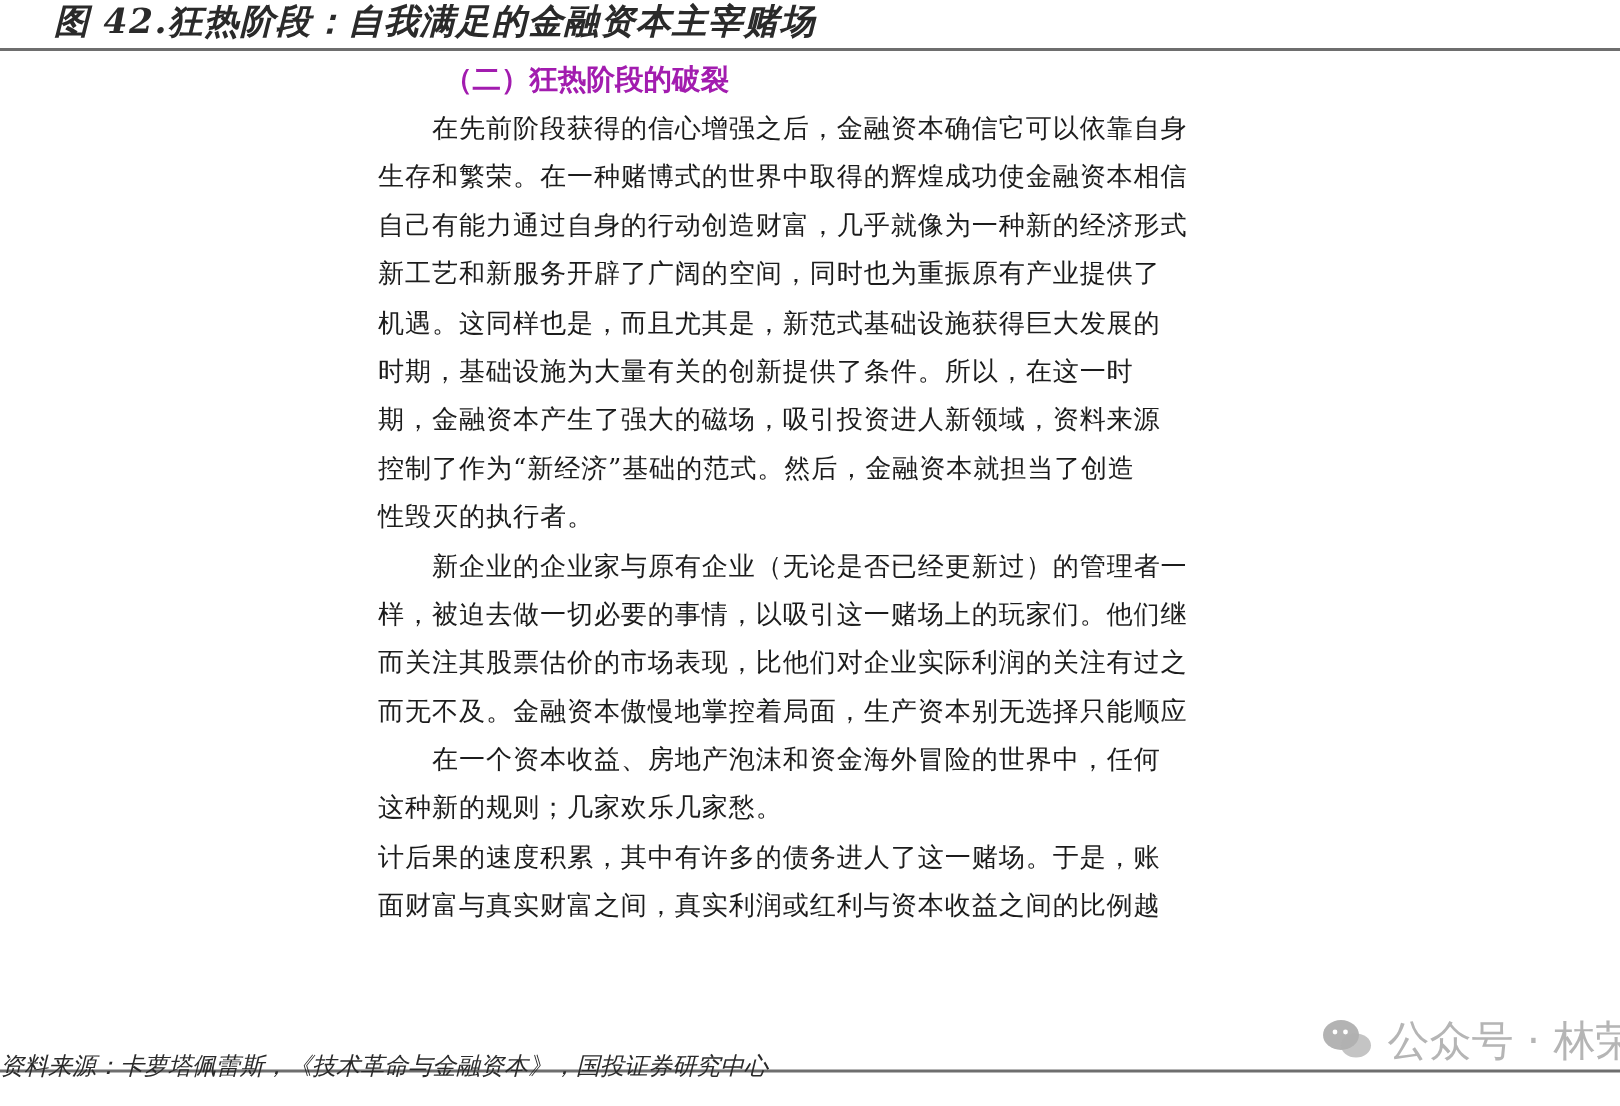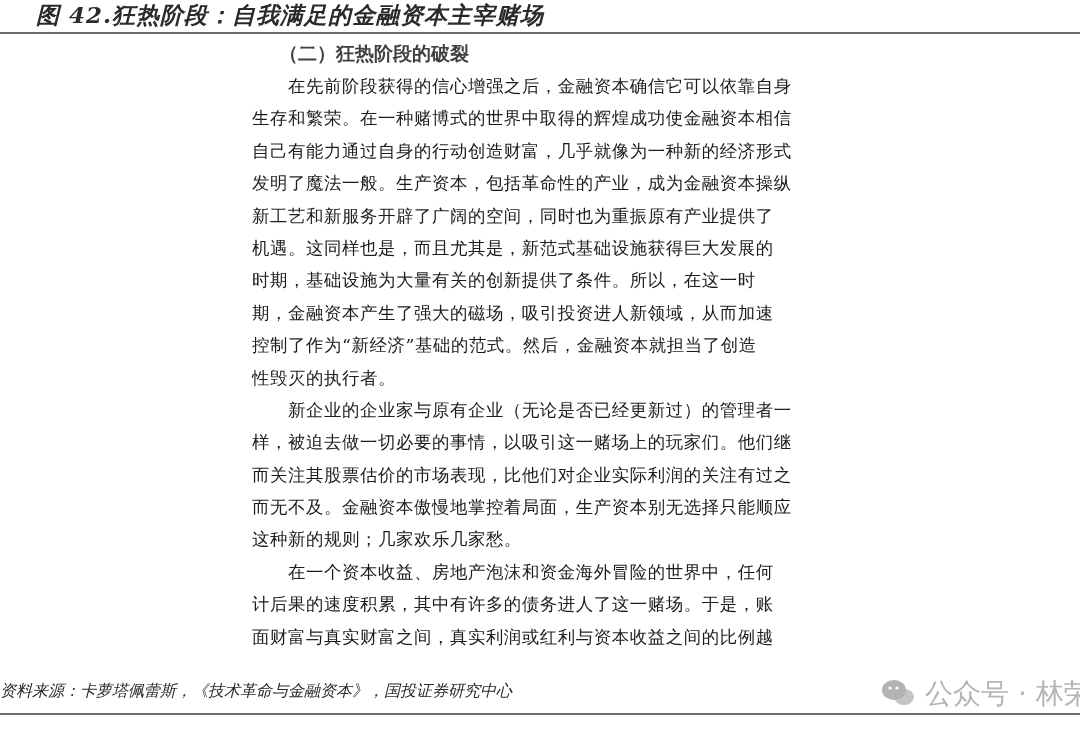--- a/index.html
+++ b/index.html
@@ -1,52 +1,51 @@
 <!DOCTYPE html>
 <html><head>
 <meta charset="utf-8">
 <style>
   html,body{margin:0;padding:0;background:#ffffff;}
   body{width:1080px;height:737px;position:relative;overflow:hidden;font-family:"DejaVu Sans",sans-serif;color:#111;}
   .fig-title{position:absolute;left:36px;top:0px;height:30px;line-height:30px;font-size:23px;font-weight:bold;color:#2a2a2a;letter-spacing:1px;white-space:nowrap;font-family:"DejaVu Serif",serif;font-style:italic;}
   .rule-top{position:absolute;left:0;top:32px;width:1080px;height:2px;background:#6e6e6e;}
   .rule-bottom{position:absolute;left:0;top:713px;width:1080px;height:2px;background:#6e6e6e;}
-  .section-head{position:absolute;left:279px;top:38px;font-size:19px;font-weight:bold;color:#404040;white-space:nowrap;line-height:30px;font-family:"DejaVu Sans",sans-serif;}
+  .section-head{position:absolute;left:296px;top:38px;font-size:19px;font-weight:bold;color:#a21caf;white-space:nowrap;line-height:30px;font-family:"DejaVu Sans",sans-serif;}
   .lines{position:absolute;left:252px;top:70px;width:570px;}
   .line{height:32.4px;line-height:32.4px;font-size:17.4px;font-weight:normal;color:#1c1c1c;white-space:nowrap;letter-spacing:0.6px;font-family:"DejaVu Serif",serif;}
   .indent{padding-left:36px;}
   .watermark{position:absolute;left:925px;top:674px;font-size:28px;color:#b5b5b5;white-space:nowrap;line-height:40px;font-family:"DejaVu Sans",sans-serif;}
   .wm-icon{position:absolute;left:880px;top:678px;width:36px;height:30px;}
-  .source{position:absolute;left:0;top:680px;font-size:16px;font-style:italic;color:#2a2a2a;white-space:nowrap;line-height:21px;font-family:"DejaVu Serif",serif;}
+  .source{position:absolute;left:0;top:700px;font-size:16px;font-style:italic;color:#2a2a2a;white-space:nowrap;line-height:21px;font-family:"DejaVu Serif",serif;}
 </style>
 </head>
 <body>
 
 <div class="fig-title">图 42.狂热阶段：自我满足的金融资本主宰赌场</div>
 <div class="rule-top"></div>
 
 <div class="section-head">（二）狂热阶段的破裂</div>
 
 <div class="lines" id="lines">
     <div class="line indent">在先前阶段获得的信心增强之后，金融资本确信它可以依靠自身</div>
     <div class="line">生存和繁荣。在一种赌博式的世界中取得的辉煌成功使金融资本相信</div>
     <div class="line">自己有能力通过自身的行动创造财富，几乎就像为一种新的经济形式</div>
-    <div class="line">发明了魔法一般。生产资本，包括革命性的产业，成为金融资本操纵</div>
     <div class="line">新工艺和新服务开辟了广阔的空间，同时也为重振原有产业提供了</div>
     <div class="line">机遇。这同样也是，而且尤其是，新范式基础设施获得巨大发展的</div>
     <div class="line">时期，基础设施为大量有关的创新提供了条件。所以，在这一时</div>
-    <div class="line">期，金融资本产生了强大的磁场，吸引投资进人新领域，从而加速</div>
+    <div class="line">期，金融资本产生了强大的磁场，吸引投资进人新领域，资料来源</div>
     <div class="line">控制了作为“新经济”基础的范式。然后，金融资本就担当了创造</div>
     <div class="line">性毁灭的执行者。</div>
     <div class="line indent">新企业的企业家与原有企业（无论是否已经更新过）的管理者一</div>
     <div class="line">样，被迫去做一切必要的事情，以吸引这一赌场上的玩家们。他们继</div>
     <div class="line">而关注其股票估价的市场表现，比他们对企业实际利润的关注有过之</div>
     <div class="line">而无不及。金融资本傲慢地掌控着局面，生产资本别无选择只能顺应</div>
+    <div class="line indent">在一个资本收益、房地产泡沫和资金海外冒险的世界中，任何</div>
     <div class="line">这种新的规则；几家欢乐几家愁。</div>
-    <div class="line indent">在一个资本收益、房地产泡沫和资金海外冒险的世界中，任何</div>
     <div class="line">计后果的速度积累，其中有许多的债务进人了这一赌场。于是，账</div>
     <div class="line">面财富与真实财富之间，真实利润或红利与资本收益之间的比例越</div>
   </div>
 
 <svg class="wm-icon" viewBox="0 0 36 30">
   <ellipse cx="14" cy="12" rx="12" ry="10" fill="#9a9a9a" opacity="0.75"></ellipse>
   <ellipse cx="24" cy="19" rx="10" ry="8" fill="#b0b0b0" opacity="0.75"></ellipse>
   <circle cx="10" cy="10" r="1.6" fill="#fff"></circle>
   <circle cx="17" cy="10" r="1.6" fill="#fff"></circle>
 </svg>

